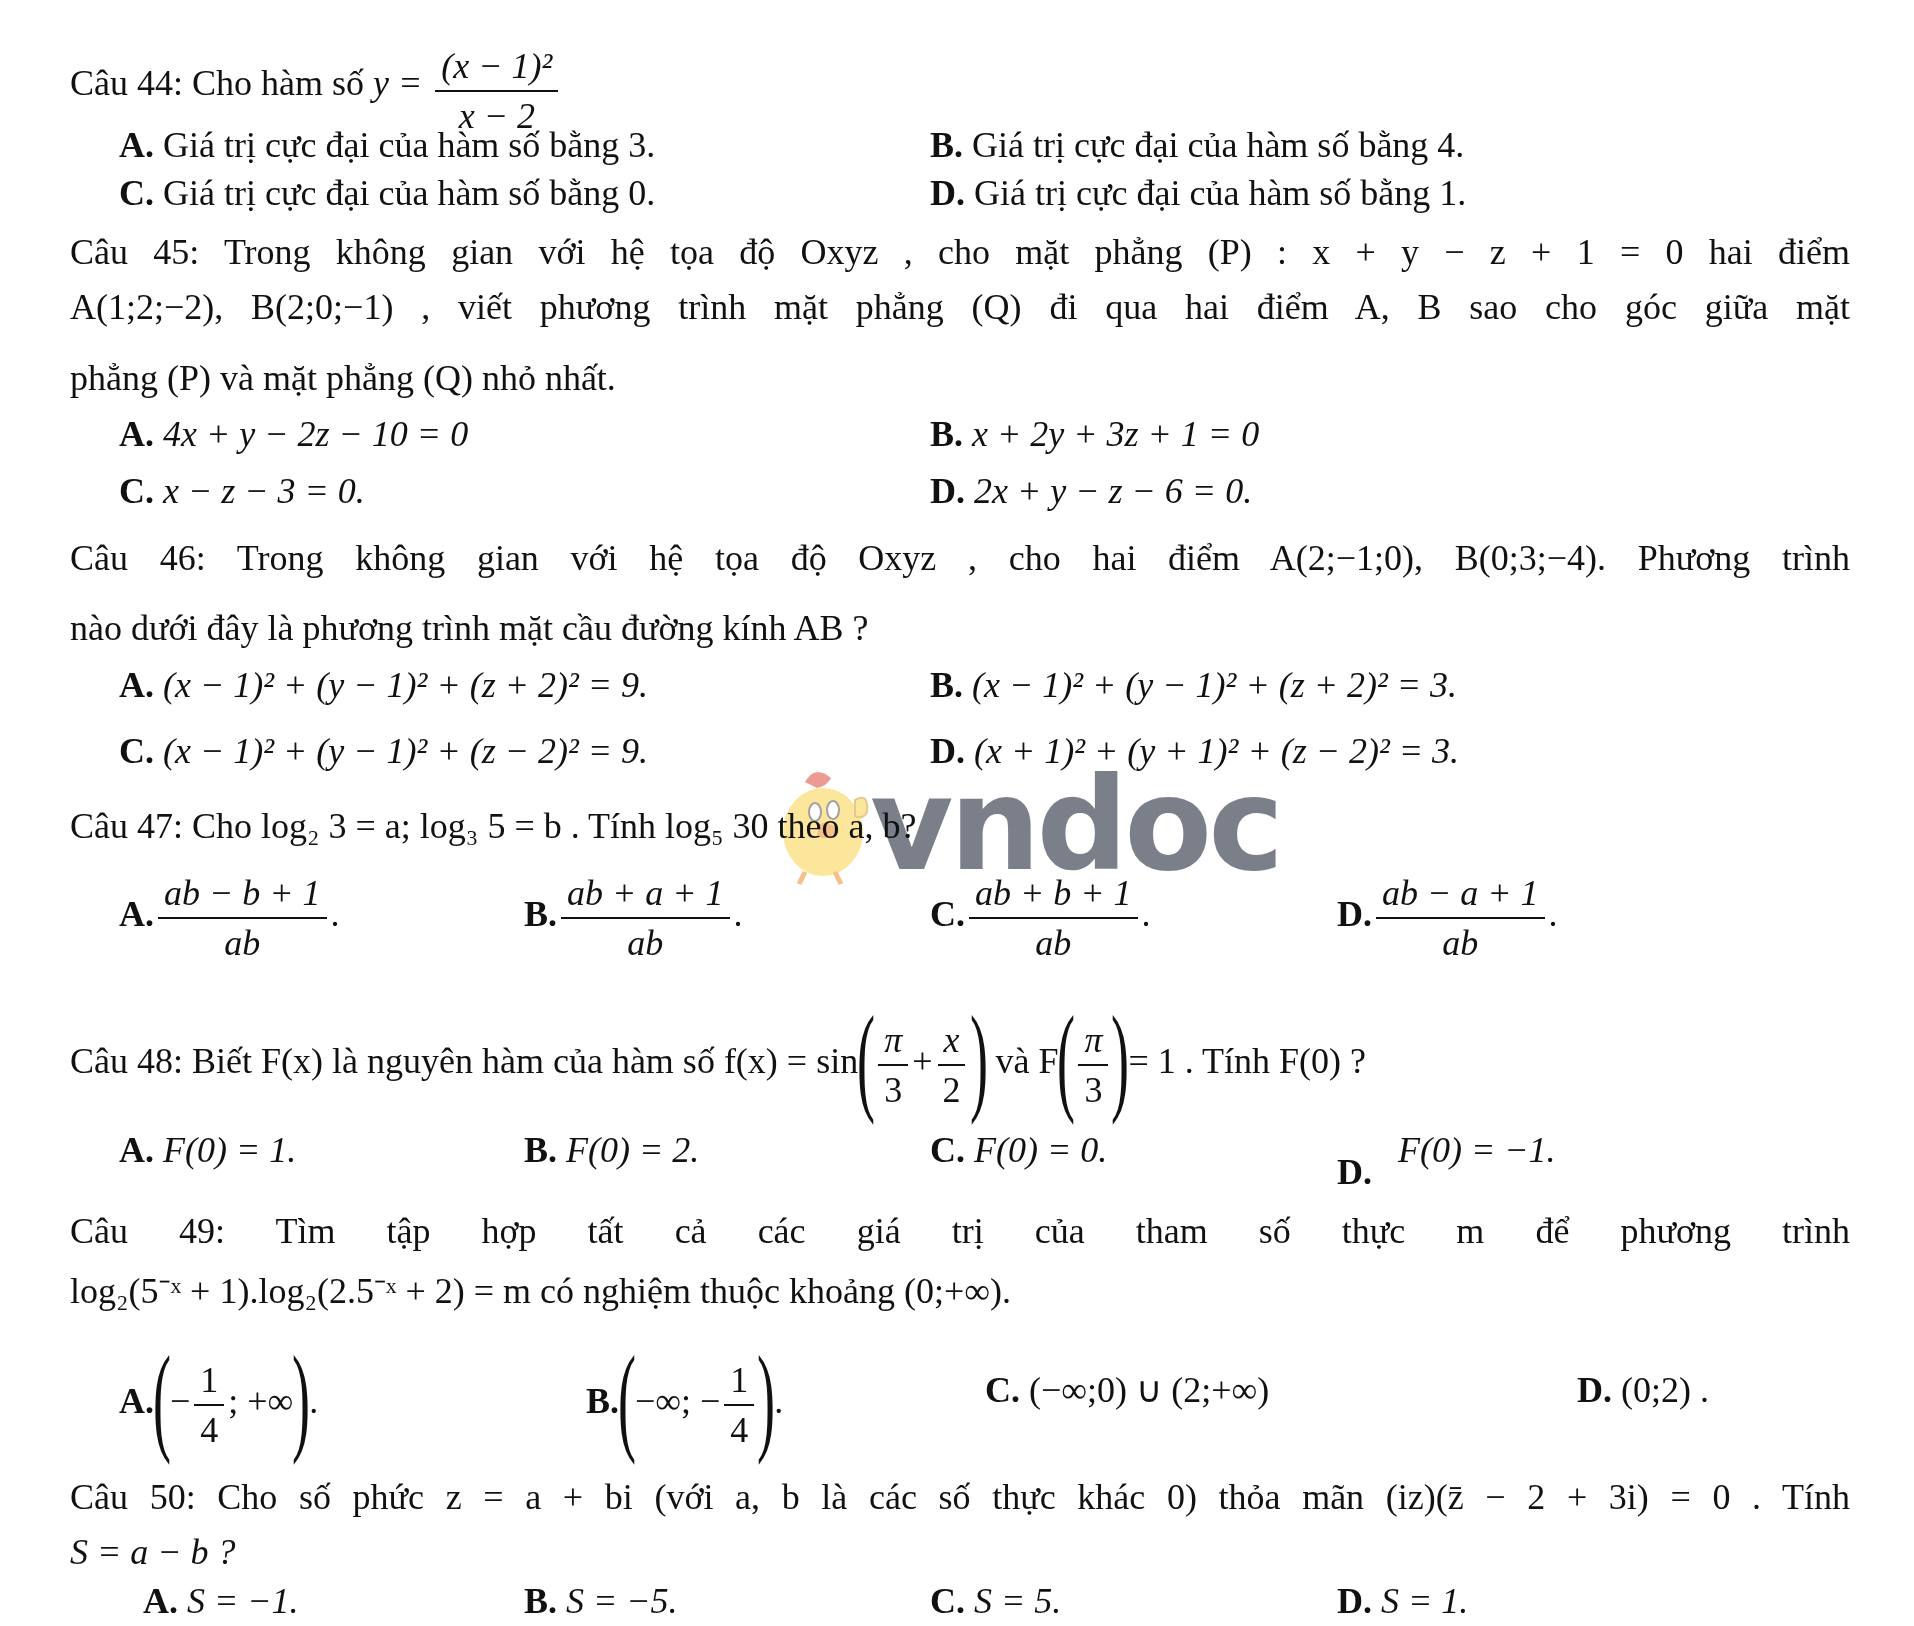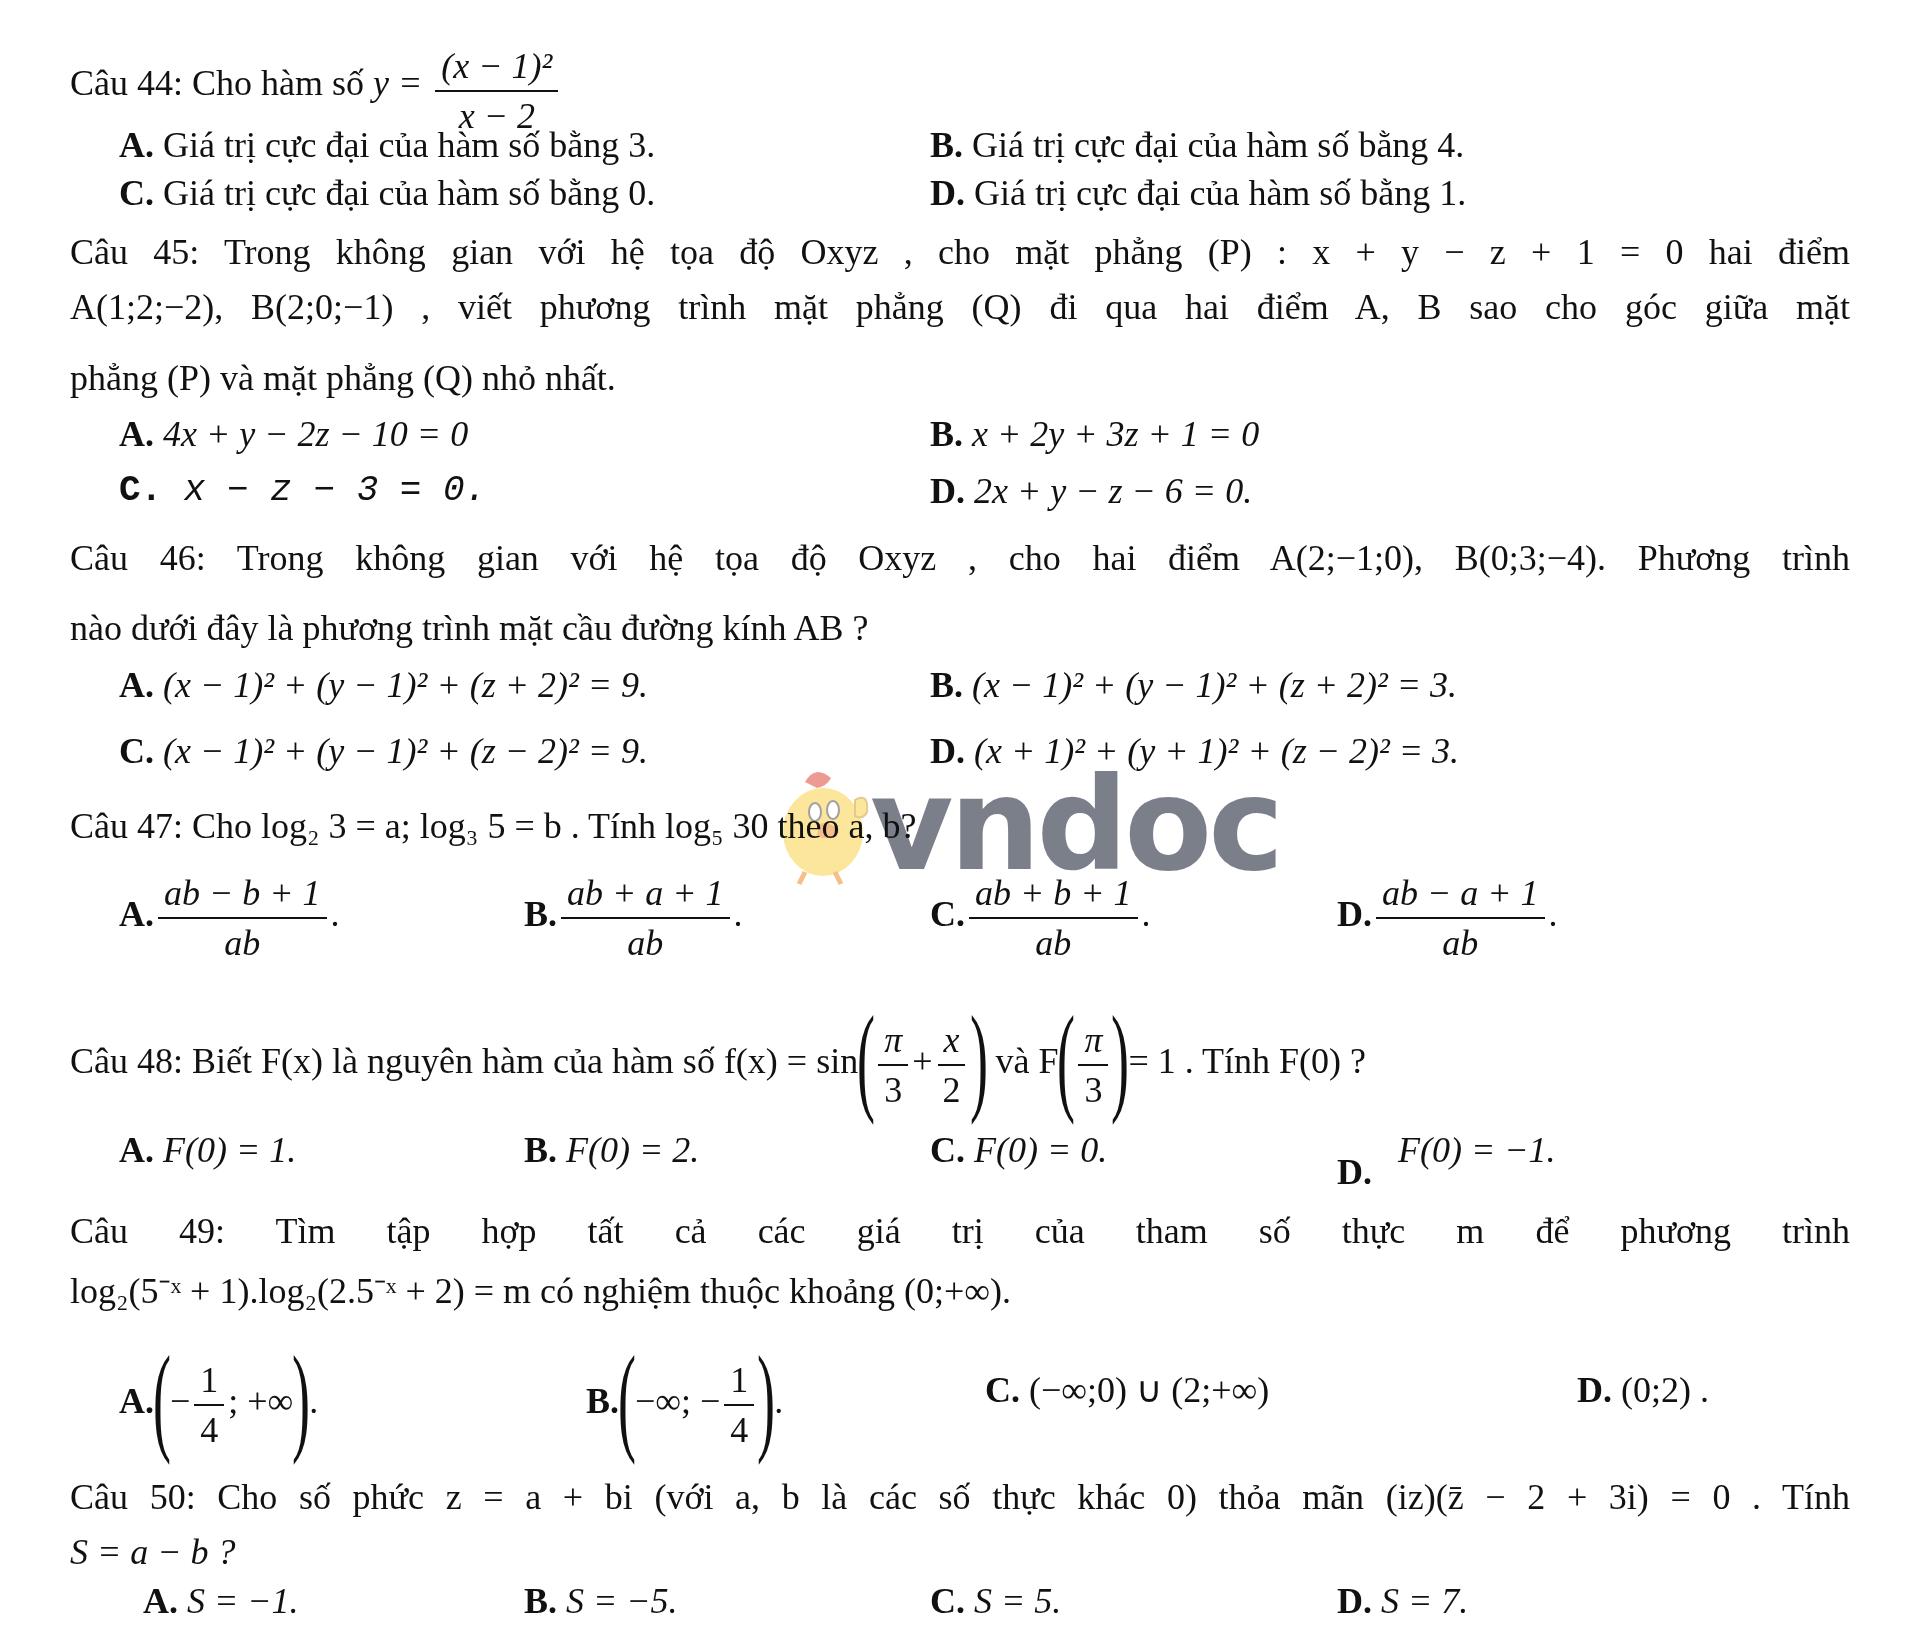--- a/index.html
+++ b/index.html
@@ -46,21 +46,21 @@
 <div class="t" style="left:119px;top:127px;"><span class="lbl">A.</span> <span>Giá trị cực đại của hàm số bằng 3.</span></div>
 <div class="t" style="left:930px;top:127px;"><span class="lbl">B.</span> <span>Giá trị cực đại của hàm số bằng 4.</span></div>
 <div class="t" style="left:119px;top:175px;"><span class="lbl">C.</span> <span>Giá trị cực đại của hàm số bằng 0.</span></div>
 <div class="t" style="left:930px;top:175px;"><span class="lbl">D.</span> <span>Giá trị cực đại của hàm số bằng 1.</span></div>
 
 <div class="just" style="top:234px;"><span class="q">Câu 45:</span> <span>Trong không gian với hệ tọa độ Oxyz , cho mặt phẳng (P) : x + y − z + 1 = 0 hai điểm</span></div>
 <div class="just" style="top:289px;"><span>A(1;2;−2), B(2;0;−1) , viết phương trình mặt phẳng (Q) đi qua hai điểm A, B sao cho góc giữa mặt</span></div>
 <div class="t" style="left:70px;top:360px;"><span>phẳng (P) và mặt phẳng (Q) nhỏ nhất.</span></div>
 <div class="t" style="left:119px;top:416px;"><span class="lbl">A.</span> <span class="m">4x + y − 2z − 10 = 0</span></div>
 <div class="t" style="left:930px;top:416px;"><span class="lbl">B.</span> <span class="m">x + 2y + 3z + 1 = 0</span></div>
-<div class="t" style="left:119px;top:473px;font-family:Liberation Mono, monospace;"><span class="lbl">C.</span> <span class="m">x − z − 3 = 0.</span></div>
+<div class="t" style="left:119px;top:473px;"><span class="lbl">C.</span> <span class="m">x − z − 3 = 0.</span></div>
 <div class="t" style="left:930px;top:473px;"><span class="lbl">D.</span> <span class="m">2x + y − z − 6 = 0.</span></div>
 
 <div class="just" style="top:540px;"><span class="q">Câu 46:</span> <span>Trong không gian với hệ tọa độ Oxyz , cho hai điểm A(2;−1;0), B(0;3;−4). Phương trình</span></div>
 <div class="t" style="left:70px;top:610px;"><span>nào dưới đây là phương trình mặt cầu đường kính AB ?</span></div>
 <div class="t" style="left:119px;top:667px;"><span class="lbl">A.</span> <span class="m">(x − 1)² + (y − 1)² + (z + 2)² = 9.</span></div>
 <div class="t" style="left:930px;top:667px;"><span class="lbl">B.</span> <span class="m">(x − 1)² + (y − 1)² + (z + 2)² = 3.</span></div>
 <div class="t" style="left:119px;top:733px;"><span class="lbl">C.</span> <span class="m">(x − 1)² + (y − 1)² + (z − 2)² = 9.</span></div>
 <div class="t" style="left:930px;top:733px;"><span class="lbl">D.</span> <span class="m">(x + 1)² + (y + 1)² + (z − 2)² = 3.</span></div>
 
 <div class="t" style="left:70px;top:808px;"><span class="q">Câu 47:</span> <span>Cho log₂ 3 = a; log₃ 5 = b . Tính log₅ 30 theo a, b?</span></div>
@@ -112,13 +112,13 @@
       <span class="den">4</span>
     </span><span class="bigp">)</span><span>.</span></div>
 <div class="t" style="left:985px;top:1372px;"><span class="lbl">C.</span> <span>(−∞;0) ∪ (2;+∞)</span></div>
 <div class="t" style="left:1577px;top:1372px;"><span class="lbl">D.</span> <span>(0;2) .</span></div>
 
 <div class="just" style="top:1479px;"><span class="q">Câu 50:</span> <span>Cho số phức z = a + bi (với a, b là các số thực khác 0) thỏa mãn (iz)(z̄ − 2 + 3i) = 0 . Tính</span></div>
 <div class="t" style="left:70px;top:1534px;"><span class="m">S = a − b ?</span></div>
 <div class="t" style="left:119px;top:1583px;margin-left:24px;"><span class="lbl">A.</span> <span class="m">S = −1.</span></div>
 <div class="t" style="left:524px;top:1583px;"><span class="lbl">B.</span> <span class="m">S = −5.</span></div>
 <div class="t" style="left:930px;top:1583px;"><span class="lbl">C.</span> <span class="m">S = 5.</span></div>
-<div class="t" style="left:1337px;top:1583px;"><span class="lbl">D.</span> <span class="m">S = 7.</span></div>
+<div class="t" style="left:1337px;top:1583px;"><span class="lbl">D.</span> <span class="m">S = 1.</span></div>
 
 </body></html>

